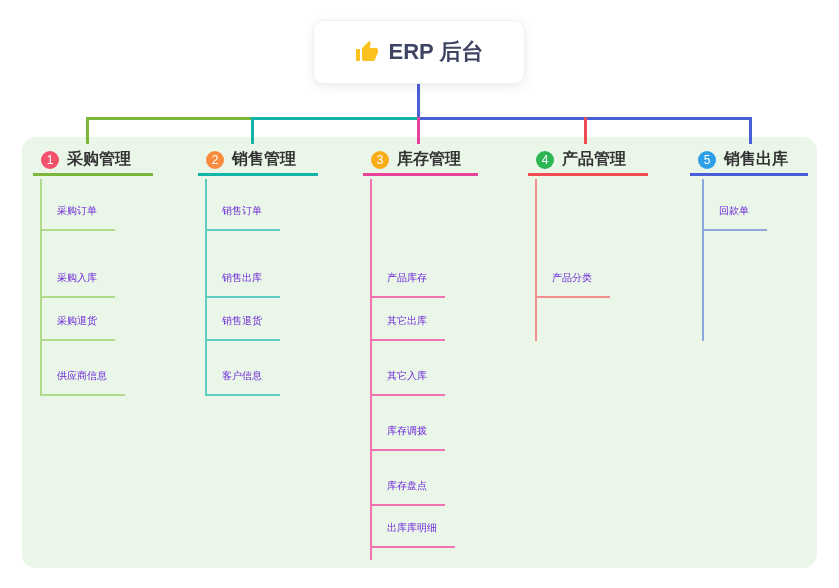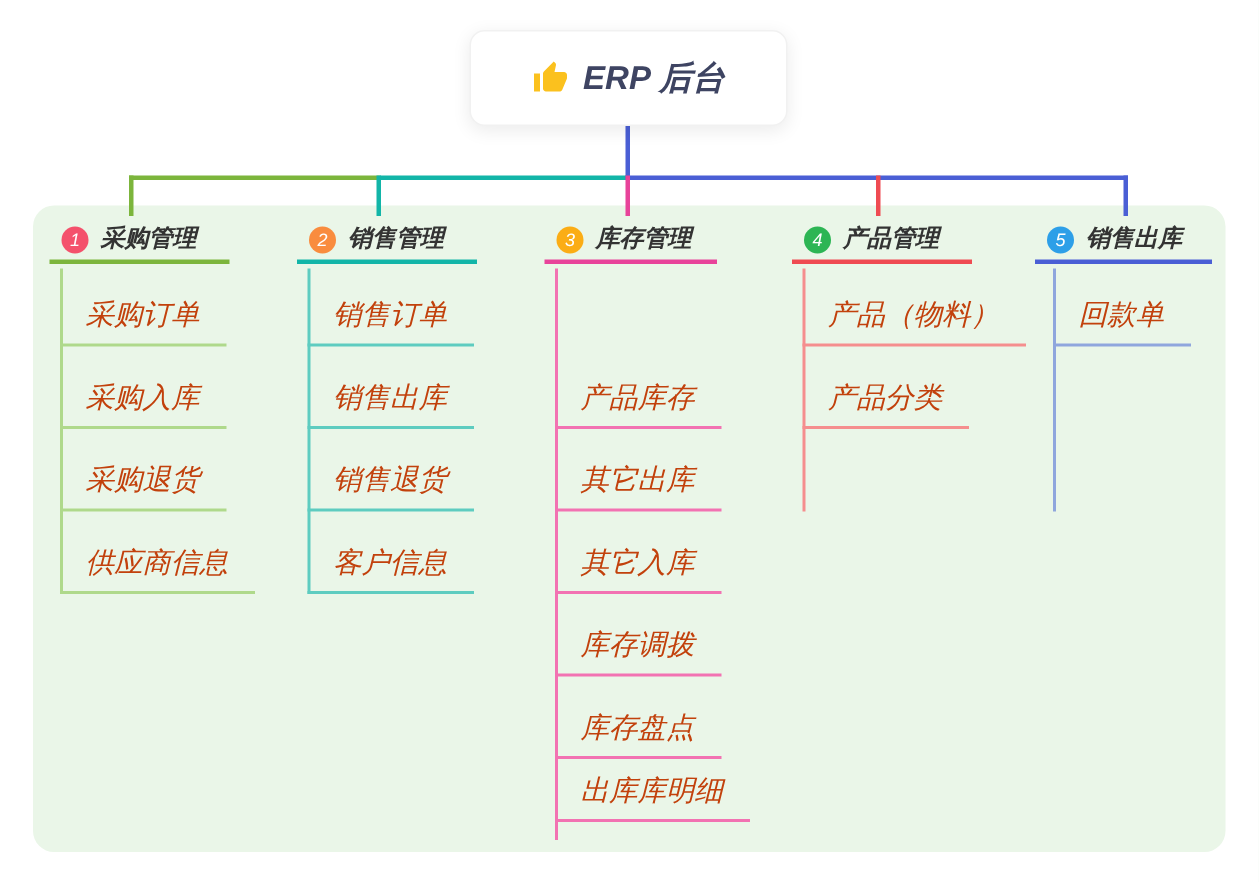--- a/index.html
+++ b/index.html
@@ -1,18 +1,18 @@
 <!DOCTYPE html>
 <html><head>
 <meta charset="utf-8">
 <style>
   html,body{margin:0;padding:0;background:#ffffff;}
   .canvas{
     position:relative;width:839px;height:588px;overflow:hidden;
-    font-family:"Liberation Sans","DejaVu Sans",sans-serif;background:#ffffff;font-style:italic;
+    font-family:"Liberation Sans","DejaVu Sans",sans-serif;background:#ffffff;
   }
   .panel{
     position:absolute;left:22px;top:137px;width:795px;height:431px;
     background:#EAF6E8;border-radius:14px;
   }
   .root-card{
     position:absolute;left:313px;top:20px;width:210px;height:62px;
     background:#ffffff;border:1px solid #f1f1f1;border-radius:10px;
     box-shadow:0 3px 12px rgba(0,0,0,0.08);
     display:flex;align-items:center;justify-content:center;gap:10px;
@@ -44,28 +44,28 @@
   .bdg1{background:#F4516C}.bdg2{background:#F98C3E}.bdg3{background:#FBAD15}
   .bdg4{background:#2DB554}.bdg5{background:#2D9FE8}
   .cvline{position:absolute;top:179px;width:2px;z-index:1;}
   .b1v{left:40px;height:217px;background:#AFD98B}
   .b2v{left:205px;height:217px;background:#5ECCC0}
   .b3v{left:370px;height:381px;background:#F272B2}
   .b4v{left:535px;height:162px;background:#F58E8E}
   .b5v{left:702px;height:162px;background:#8FA6DD}
   .child{
     position:absolute;line-height:20px;padding:0 18px 8px 17px;
-    border-bottom:2px solid;font-size:19px;color:#c2410c;white-space:nowrap;z-index:2;
+    border-bottom:2px solid;font-size:10px;color:#6d28d9;white-space:nowrap;z-index:2;
   }
   .b1c{left:40px;border-color:#AFD98B}
   .b2c{left:205px;border-color:#5ECCC0}
   .b3c{left:370px;border-color:#F272B2}
   .b4c{left:535px;border-color:#F58E8E}
   .b5c{left:702px;border-color:#8FA6DD}
-  .r0{top:201px}.r1{top:256px}.r2{top:311px}.r3{top:366px}
+  .r0{top:201px}.r1{top:268px}.r2{top:311px}.r3{top:366px}
   .r4{top:421px}.r5{top:476px}.r6{top:518px}
 </style>
 </head>
 <body>
 
 <div class="canvas">
 
   <div class="panel"></div>
 
   <div class="line v c-blue" style="left:417px;top:82px;height:36px"></div>
@@ -117,21 +117,20 @@
   <div class="child b3c r3">其它入库</div>
   <div class="child b3c r4">库存调拨</div>
   <div class="child b3c r5">库存盘点</div>
   <div class="child b3c r6">出库库明细</div>
 
   <div class="branch-title b4t">
     <span class="badge bdg4">4</span>
     <span>产品管理</span>
   </div>
   <div class="cvline b4v"></div>
-  <div class="child b4c r0">产品（物料）</div>
   <div class="child b4c r1">产品分类</div>
 
   <div class="branch-title b5t">
     <span class="badge bdg5">5</span>
     <span>销售出库</span>
   </div>
   <div class="cvline b5v"></div>
   <div class="child b5c r0">回款单</div>
 
 </div>

